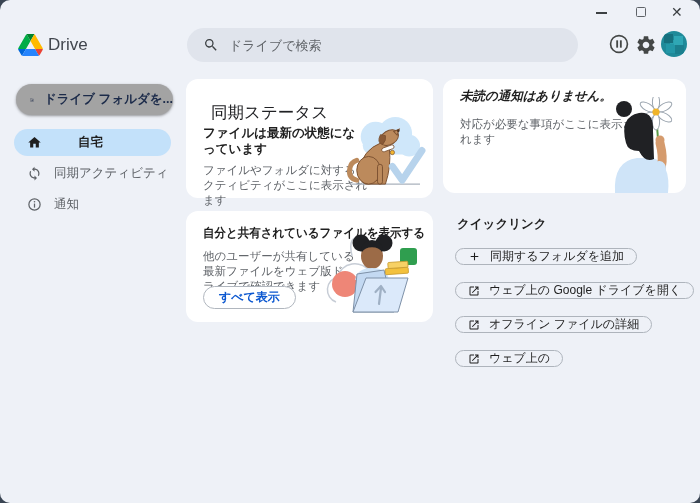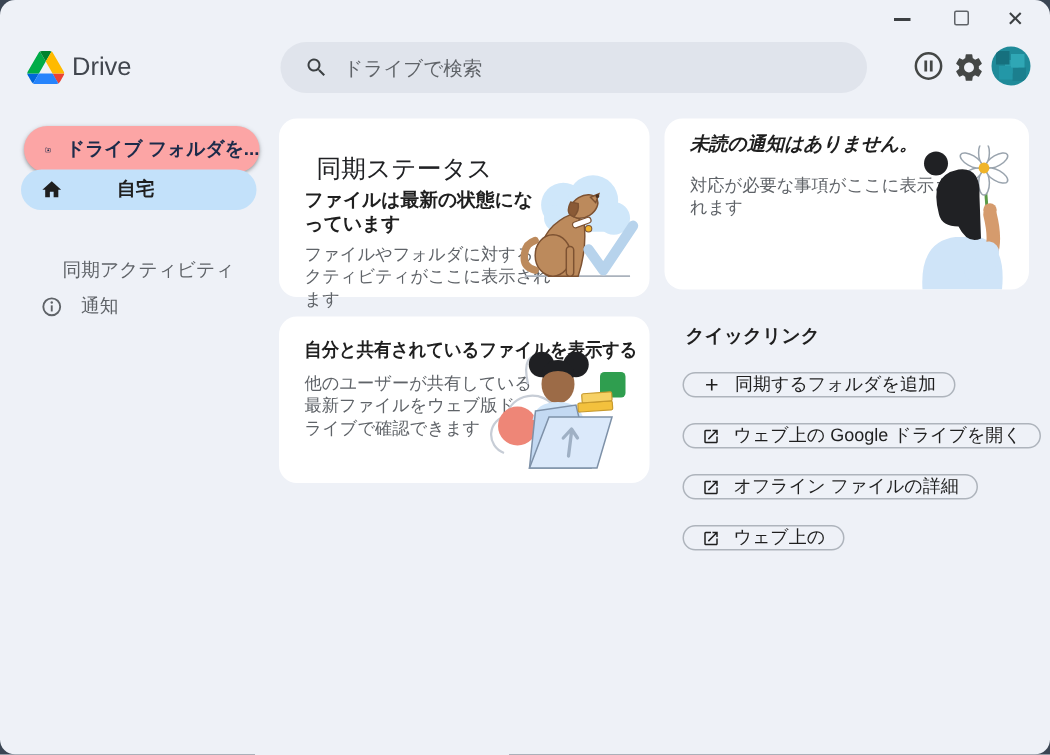--- a/index.html
+++ b/index.html
@@ -27,30 +27,30 @@
   .search input::placeholder{color:#5f6368;opacity:1;}
   .hbtn{position:absolute;width:22px;height:22px;cursor:pointer;}
   .pause-btn{left:608px;top:33px;}
   .gear-btn{left:635px;top:34px;}
   .avatar{position:absolute;left:661px;top:31px;width:26px;height:26px;border-radius:50%;
     background:#1f8a99;overflow:hidden;cursor:pointer;}
   .avatar::before{content:"";position:absolute;left:3px;top:3px;width:9px;height:9px;background:#16707e;
     box-shadow:10px 2px 0 #2fa7b5,2px 10px 0 #2397a7,11px 11px 0 #1b7f8e,6px 6px 0 #2a9fae;}
 
   
-  .drive-folder-btn{position:absolute;left:16px;top:84px;width:157px;height:31px;background:#fca5a5;border-radius:18px;
+  .drive-folder-btn{position:absolute;left:16px;top:84px;width:157px;height:31px;background:#a3a3a3;border-radius:18px;
     box-shadow:0 1px 2px rgba(0,0,0,.25),0 1px 3px 1px rgba(0,0,0,.1);
     display:flex;align-items:center;gap:10px;padding-left:14px;box-sizing:border-box;
     font-size:12.5px;font-weight:700;color:#1c2b4a;cursor:pointer;white-space:nowrap;}
   .nav-item{position:absolute;left:14px;width:157px;height:27px;border-radius:14px;
     display:flex;align-items:center;gap:12px;padding-left:13px;box-sizing:border-box;
     font-size:12.5px;color:#5f6368;cursor:pointer;white-space:nowrap;}
   .nav-item.active{background:#c3e1fa;color:#1f1f1f;font-weight:700;}
-  .nav-home{top:113px;gap:36px;}
-  .nav-sync{top:160px;flex-direction:column;}
+  .nav-home{top:129px;gap:36px;}
+  .nav-sync{top:160px;}
   .nav-notif{top:191px;}
 
   
   .card{position:absolute;background:#fff;border-radius:12px;}
   .card-sync{left:186px;top:79px;width:247px;height:119px;}
   .card-notif{left:443px;top:79px;width:243px;height:114px;}
   .card-shared{left:186px;top:211px;width:247px;height:111px;}
   .card h1{position:absolute;left:17px;top:15px;margin:8px;font-size:16.5px;font-weight:500;color:#202124;}
   .card h2{position:absolute;left:17px;margin:0;font-size:12.5px;font-weight:700;color:#1f1f1f;}
   .card .desc{position:absolute;left:17px;font-size:11.5px;line-height:15px;color:#5f6368;}
@@ -199,20 +199,21 @@
       <circle cx="29" cy="12" r="8" fill="#202124"></circle>
       <path d="M57 82 Q72 74 65 46" stroke="#d59b6d" stroke-width="9" fill="none" stroke-linecap="round"></path>
       <path d="M55 84 Q63 80 64 71" stroke="#cfe4f8" stroke-width="14" fill="none" stroke-linecap="round"></path>
       <circle cx="65" cy="43" r="4.5" fill="#d59b6d"></circle>
     </svg>
   </div>
 
   <div class="card card-shared">
     <h2>自分と共有されているファイルを表示する</h2>
     <div class="desc">他のユーザーが共有している最新ファイルをウェブ版ドライブで確認できます</div>
+    <button class="show-all-btn">すべて表示</button>
     <svg class="illus illus-folder" width="106" height="88" viewBox="0 0 106 88">
       <path d="M30 30 Q25 8 40 12" stroke="#c7cdd6" stroke-width="1.5" fill="none"></path>
       <path d="M14 76 a13 13 0 0 1 2-25 a17 15 0 0 1 32-5 a12 12 0 0 1 10 22" fill="none" stroke="#c7cdd6" stroke-width="1.5"></path>
       <circle cx="23" cy="58" r="13" fill="#ee8677"></circle>
       <rect x="78" y="22" width="17" height="17" rx="3" fill="#2f9e4f"></rect>
       <circle cx="39" cy="17" r="8.5" fill="#1f2023"></circle>
       <circle cx="62" cy="17" r="8.5" fill="#1f2023"></circle>
       <ellipse cx="50" cy="30" rx="11" ry="13" fill="#9c6b47"></ellipse>
       <path d="M39 24 a11 10 0 0 1 22 0 l-1 2 a11 8 0 0 0 -20 0 z" fill="#1f2023"></path>
       <path d="M33 54 Q35 42 50 42 Q65 42 67 54 Z" fill="#cfe4f8"></path>

